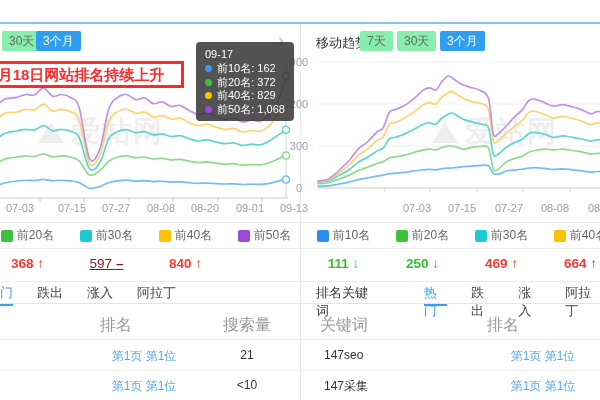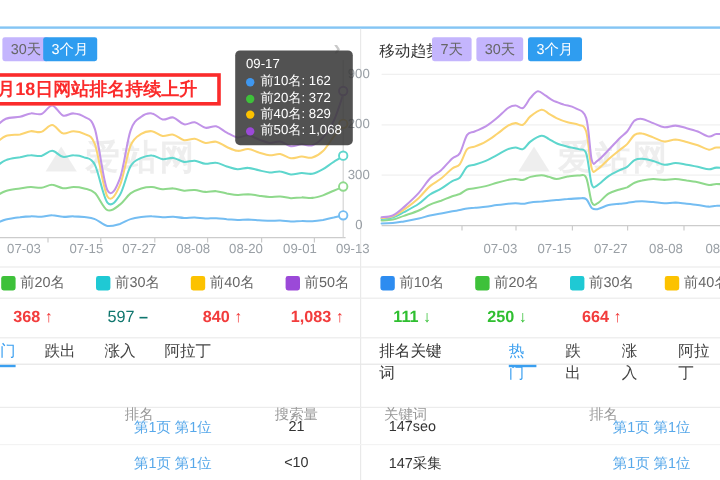--- a/index.html
+++ b/index.html
@@ -7,21 +7,21 @@
        font-family:"Liberation Sans","DejaVu Sans",sans-serif;color:#333;}
   .abs{position:absolute;}
   
   .topbar{left:0;top:0;width:600px;height:22px;background:#fff;}
   .topline{left:0;top:22px;width:600px;height:2px;background:#84c5f4;}
   
   .vline{width:1px;background:#e9e9e9;}
   .hline{left:0;width:600px;height:1px;background:#ececec;}
   
   .pill{height:20px;line-height:20px;padding:0 7px;border-radius:2px;font-size:12px;
-        color:#666;background:#c4b5fd;cursor:pointer;display:inline-block;}
+        color:#666;background:#86efac;cursor:pointer;display:inline-block;}
   .pill.active{background:#2f9df0;color:#fff;}
   .panel-title{font-size:13px;color:#333;}
   .chev{font-size:18px;line-height:18px;color:#c9c9c9;font-weight:bold;cursor:pointer;}
   
   .annot{border:3px solid #fb2b2b;background:#fff;color:#fb2b2b;font-weight:bold;
          font-size:15px;line-height:21px;text-align:center;z-index:5;white-space:nowrap;overflow:hidden;}
   
   .tip{background:rgba(58,58,58,.88);border-radius:4px;color:#fff;font-size:11px;
        padding:5px 9px;z-index:6;white-space:nowrap;}
   .tip .t{line-height:15px;}
@@ -37,28 +37,28 @@
   .wm .txt{font-size:29px;font-weight:bold;letter-spacing:2px;}
   
   .cols{display:flex;}
   .col{width:79px;flex:none;display:flex;justify-content:center;align-items:center;gap:4px;}
   .sq{width:12px;height:12px;border-radius:2px;display:inline-block;flex:none;}
   .legend-label{font-size:12px;color:#666;}
   .stat{font-size:13.5px;font-weight:bold;}
   .stat .arrow{font-weight:bold;}
   .stat.up{color:#f23c3c;}
   .stat.down{color:#2fbf30;}
-  .stat.flat{color:#0f766e;font-weight:normal;}
+  .stat.flat{color:#7f1d1d;font-weight:normal;text-decoration:underline;}
   
   .ktabs{display:flex;gap:24px;font-size:13px;height:22px;align-items:flex-start;}
   .ktab{color:#444;cursor:pointer;line-height:18px;height:20px;}
   .ktab.active{color:#3a9ff0;border-bottom:2px solid #3a9ff0;}
   .klabel{font-size:13px;color:#333;margin-right:26px;line-height:18px;}
   
-  .th{font-size:12px;color:#999;margin-top:22px;}
+  .th{font-size:16px;color:#999;}
   .cell{font-size:12px;color:#333;}
   .link{font-size:12px;color:#57a8ea;cursor:pointer;margin-left:28px;}
   .ctr{text-align:center;transform:translateX(-50%);white-space:nowrap;}
   svg{position:absolute;z-index:1;}
 </style>
 </head>
 <body>
 
 <div class="abs topbar"></div>
 <div class="abs topline"></div>
@@ -212,30 +212,30 @@
 <div class="abs cols" id="stats-left" style="left:-12px;top:256px;">
     <div class="col">
       <span class="stat up">368<span class="arrow"> ↑</span></span>
     </div>
     <div class="col">
       <span class="stat flat">597<span class="arrow"> –</span></span>
     </div>
     <div class="col">
       <span class="stat up">840<span class="arrow"> ↑</span></span>
     </div>
-    <div class="col">
-      <span class="stat up">1,083<span class="arrow"> ↑</span></span>
-    </div>
   </div>
 <div class="abs cols" id="stats-right" style="left:304px;top:256px;">
     <div class="col">
       <span class="stat down">111<span class="arrow"> ↓</span></span>
     </div>
     <div class="col">
       <span class="stat down">250<span class="arrow"> ↓</span></span>
+    </div>
+    <div class="col">
+      <span class="stat up">469<span class="arrow"> ↑</span></span>
     </div>
     <div class="col">
       <span class="stat up">664<span class="arrow"> ↑</span></span>
     </div>
   </div>
 
 <div class="abs ktabs" id="ktabs-left" style="left:-13px;top:284px;">
     <span class="ktab active">热门</span>
     <span class="ktab">跌出</span>
     <span class="ktab">涨入</span>

